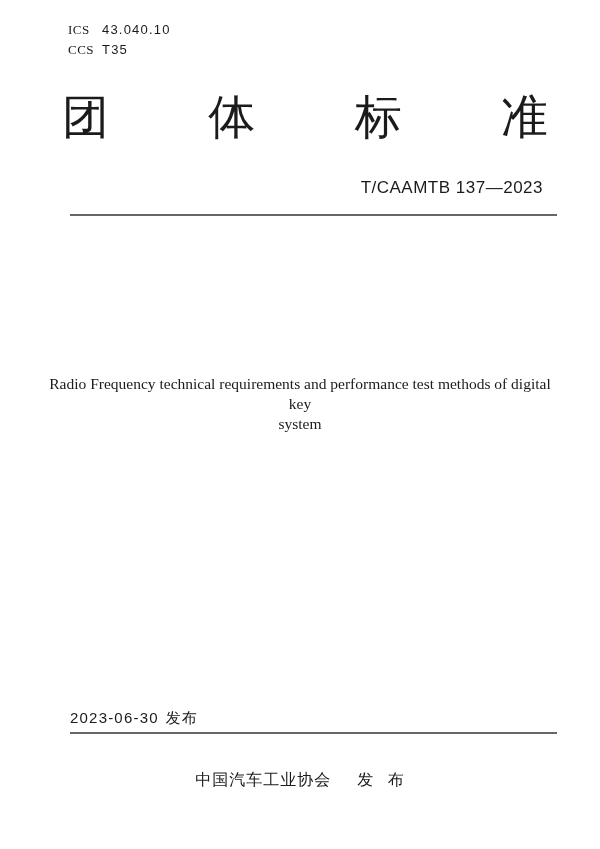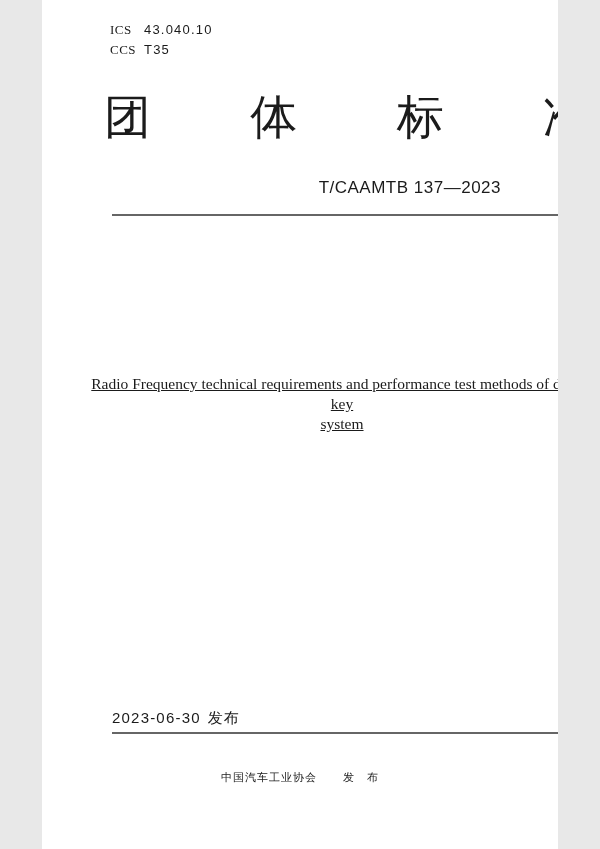--- a/index.html
+++ b/index.html
@@ -5,21 +5,21 @@
   :root{
     --text:#1b1b1b;
     --rule:#666666;
     --background:#ffffff;
   }
   *{margin:0;padding:0;box-sizing:border-box;}
   html,body{background:#e8e8e8;}
   body{font-family:"Liberation Sans",sans-serif;color:var(--text);}
   .page{
     position:relative;
-    width:516px;height:849px;
+    width:600px;height:849px;
     margin:0 auto;
     background:var(--background);
     overflow:hidden;
   }
   
   .ics-block{position:absolute;left:68px;top:20px;font-size:13px;line-height:20px;}
   .ics-row{display:flex;align-items:baseline;}
   .ics-label{font-family:"Liberation Serif",serif;width:34px;letter-spacing:0.5px;}
   .ics-value{font-family:"Liberation Sans",sans-serif;letter-spacing:1.2px;}
   
@@ -41,35 +41,35 @@
   .title-cn{
     position:absolute;top:320px;left:0;width:100%;
     text-align:center;
     font-size:26px;font-weight:bold;letter-spacing:0.2px;
   }
   
   .title-en{
     position:absolute;top:374px;left:40px;width:520px;
     text-align:center;
     font-family:"Liberation Serif",serif;
-    font-size:15.5px;line-height:20px;text-decoration:underline;
+    font-size:15.5px;line-height:20px;
   }
   
   .date-row{
     position:absolute;left:70px;top:709px;width:488px;
     display:flex;justify-content:space-between;
     font-size:15px;
     flex-direction:column;
   }
   .date-num{letter-spacing:1.2px;}
   .date-label{margin-left:7px;letter-spacing:1px;}
   
   .publisher{
     position:absolute;top:770px;left:0;width:100%;
-    text-align:center;font-size:11px;letter-spacing:1px;
+    text-align:center;font-size:16px;letter-spacing:1px;
   }
   .publisher-action{margin-left:26px;word-spacing:8px;}
 </style>
 </head>
 <body>
 
 <div class="page">
 
   <div class="ics-block">
     <div class="ics-row">

